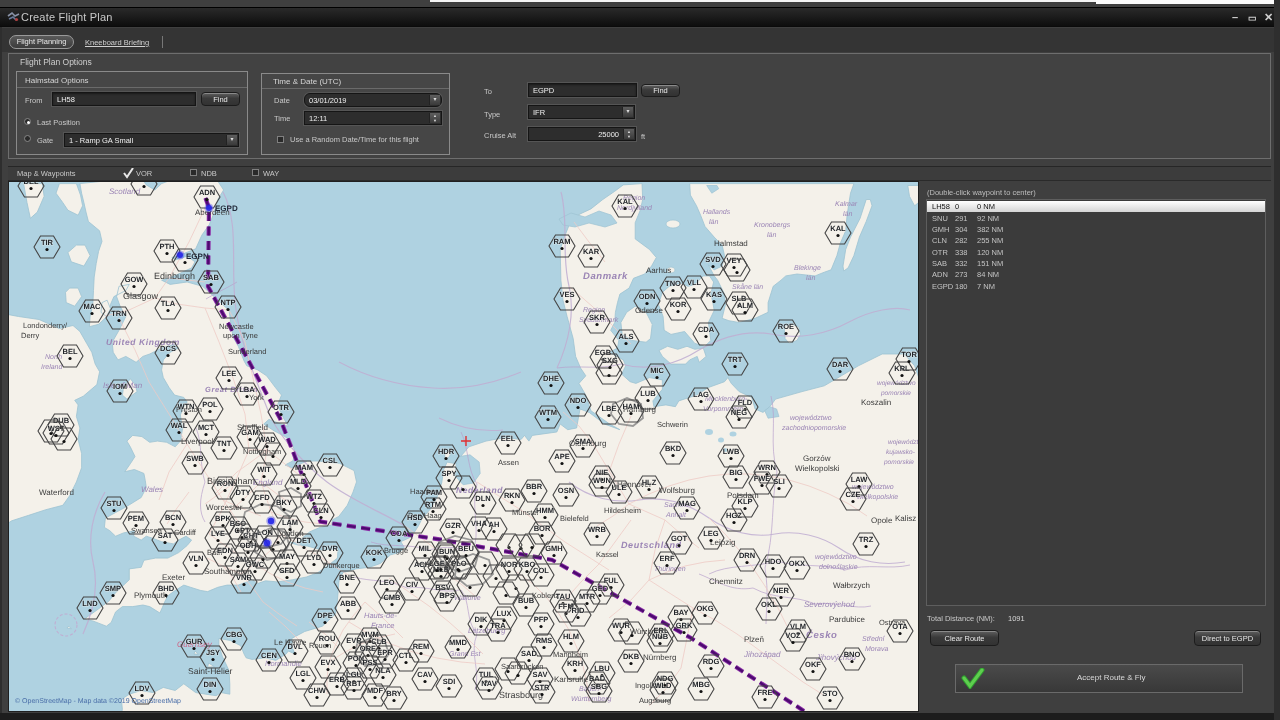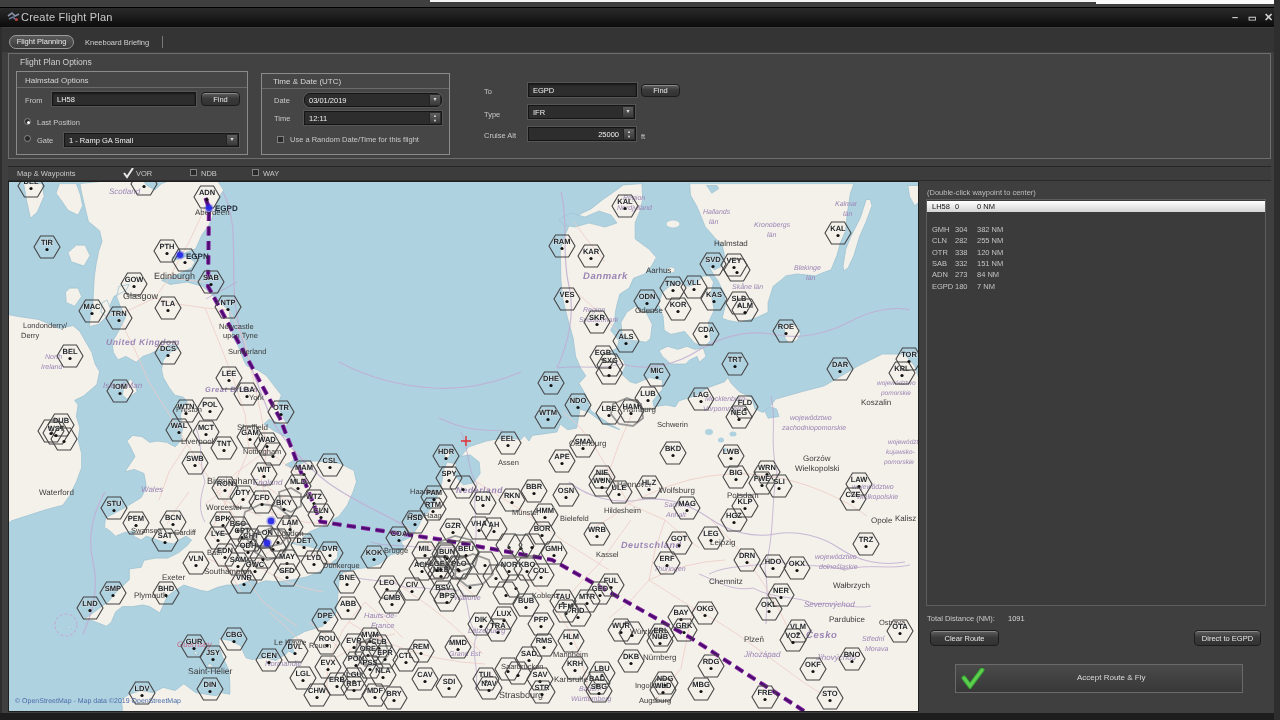--- a/index.html
+++ b/index.html
@@ -5,21 +5,21 @@
 *{box-sizing:border-box;-webkit-font-smoothing:antialiased;}
 #win{position:relative;width:1280px;height:720px;background:#3f3f3f;font-family:"Liberation Sans",sans-serif;overflow:hidden;}
 .abs{position:absolute;}
 #topwhite{left:430px;top:0;width:850px;height:2px;background:#f5f5f5;}
 #topwhite2{left:1096px;top:0;width:184px;height:4px;background:#fbfbfb;}
 #titlebar{left:0;top:7px;width:1280px;height:20px;background:linear-gradient(#2a2a2a,#0d0d0d);border-top:1px solid #000;border-bottom:1px solid #0a0a0a;}
 #title{left:21px;top:11px;color:#c9c9c9;font-size:11px;letter-spacing:0.2px;}
 .winbtn{top:12px;color:#cfcfcf;font-size:11px;font-weight:bold;line-height:10px;}
 #tabrow{left:0;top:28px;width:1280px;height:24px;background:#343434;}
 #tab1{left:9px;top:35px;width:65px;height:14px;background:linear-gradient(#5a5a5a,#3c3c3c);border:1px solid #9a9a9a;border-radius:7px;color:#e6e6e6;font-size:7.5px;text-align:center;line-height:12px;}
-#tab2{left:85px;top:38px;color:#d0d0d0;font-size:7.5px;}
+#tab2{left:85px;top:38px;color:#d0d0d0;font-size:7.5px;text-decoration:underline;}
 #tabsep{left:162px;top:36px;width:1px;height:12px;background:#777;}
 #fpo{left:8px;top:53px;width:1263px;height:106px;background:#424242;border:1px solid #6e6e6e;}
 #fpolbl{left:20px;top:57px;color:#cfcfcf;font-size:8.5px;}
 .grp{background:#464646;border:1px solid #8a8a8a;}
 .grplbl{color:#d6d6d6;font-size:8px;}
 .grpline{height:1px;background:#6a6a6a;}
 .lbl{color:#c8c8c8;font-size:7.5px;}
 .inp{background:#2d2d2d;border:1px solid #151515;box-shadow:inset 0 1px 2px #1a1a1a, 0 0 0 1px #555;color:#efefef;font-size:7.5px;padding:2px 3px 0 4px;}
 .btn{background:linear-gradient(#606060,#3a3a3a 45%,#323232);border:1px solid #1c1c1c;box-shadow:inset 0 1px 0 #8a8a8a;border-radius:4px;color:#e8e8e8;font-size:7.5px;text-align:center;}
 .dd{background:#2d2d2d;border:1px solid #151515;box-shadow:0 0 0 1px #555;color:#efefef;font-size:7.5px;padding:2px 3px 0 4px;}
@@ -1145,20 +1145,25 @@
 </svg>
 </div>
 
 <div class="abs lbl" style="left:927px;top:188px;font-size:7.5px;color:#bdbdbd;">(Double-click waypoint to center)</div>
 <div class="abs" id="wplist">
 <div class="wprow wpsel" style="top:1px;">
         <span class="wpname">LH58</span>
         <span class="wpbrg">0</span>
         <span class="wpdst">0 NM</span>
       </div>
+<div class="wprow" style="top:13px;">
+        <span class="wpname">SNU</span>
+        <span class="wpbrg">291</span>
+        <span class="wpdst">92 NM</span>
+      </div>
 <div class="wprow" style="top:24px;">
         <span class="wpname">GMH</span>
         <span class="wpbrg">304</span>
         <span class="wpdst">382 NM</span>
       </div>
 <div class="wprow" style="top:35px;">
         <span class="wpname">CLN</span>
         <span class="wpbrg">282</span>
         <span class="wpdst">255 NM</span>
       </div>

